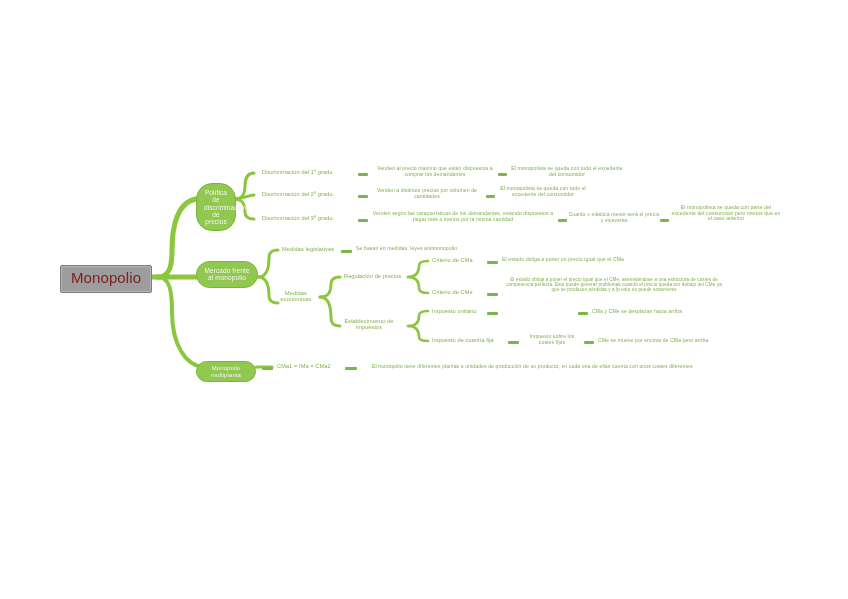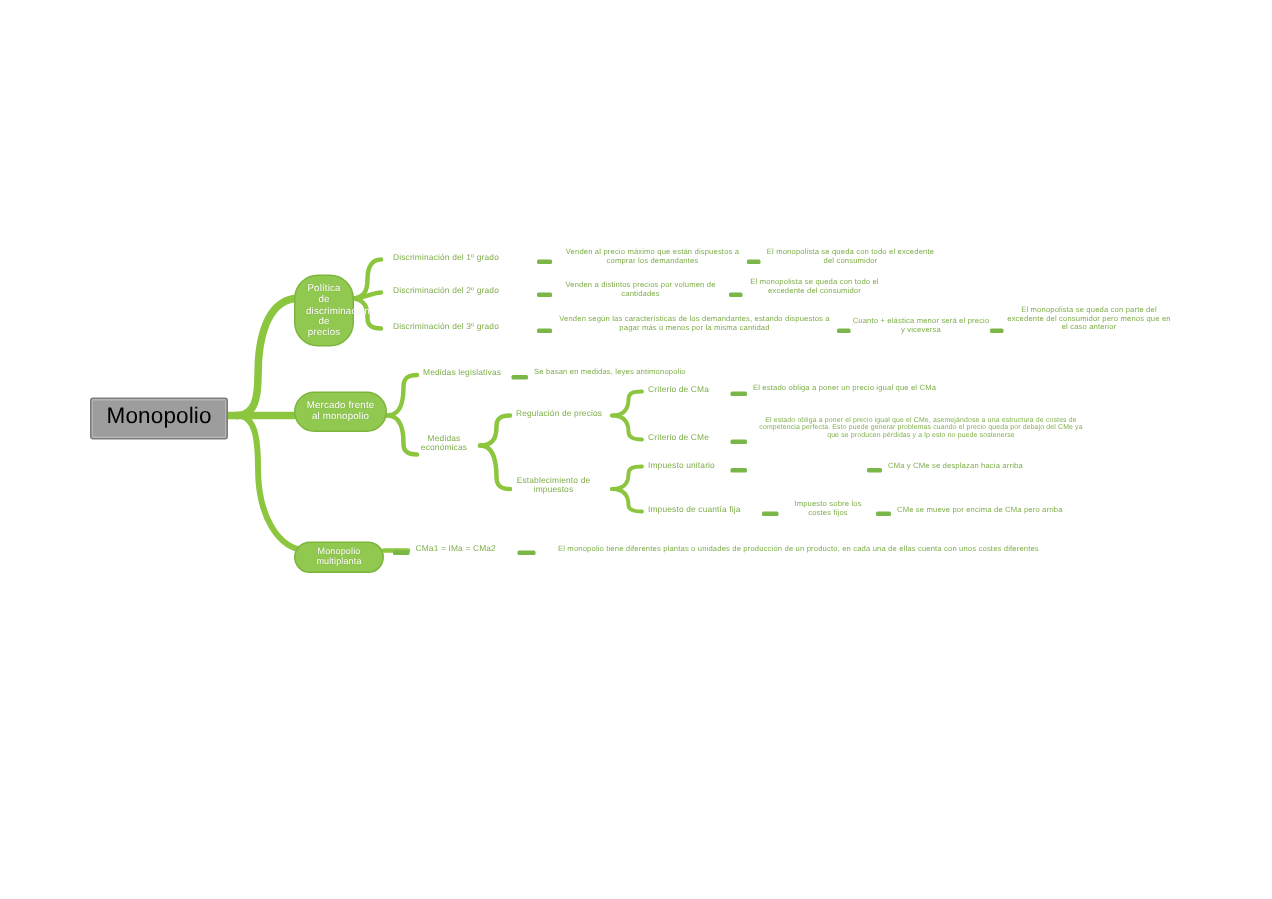--- a/index.html
+++ b/index.html
@@ -22,21 +22,21 @@
   
   .node{
     position:absolute;
     box-sizing:border-box;
     line-height:1.12;
     letter-spacing:0.1px;
   }
   .root{
     background:#9d9d9d;
     border:1px solid #7d7d7d;
-    color:#000000;
+    color:#7f1d1d;
     font-size:15px;
     padding:4px 10px 5px 10px;
     border-radius:2px;
     text-align:center;
     white-space:nowrap;
     box-shadow:0 0 0 1px rgba(255,255,255,0.25) inset;
   }
   .topic{
     background:#8cc63f;
     background:#91c84f;

